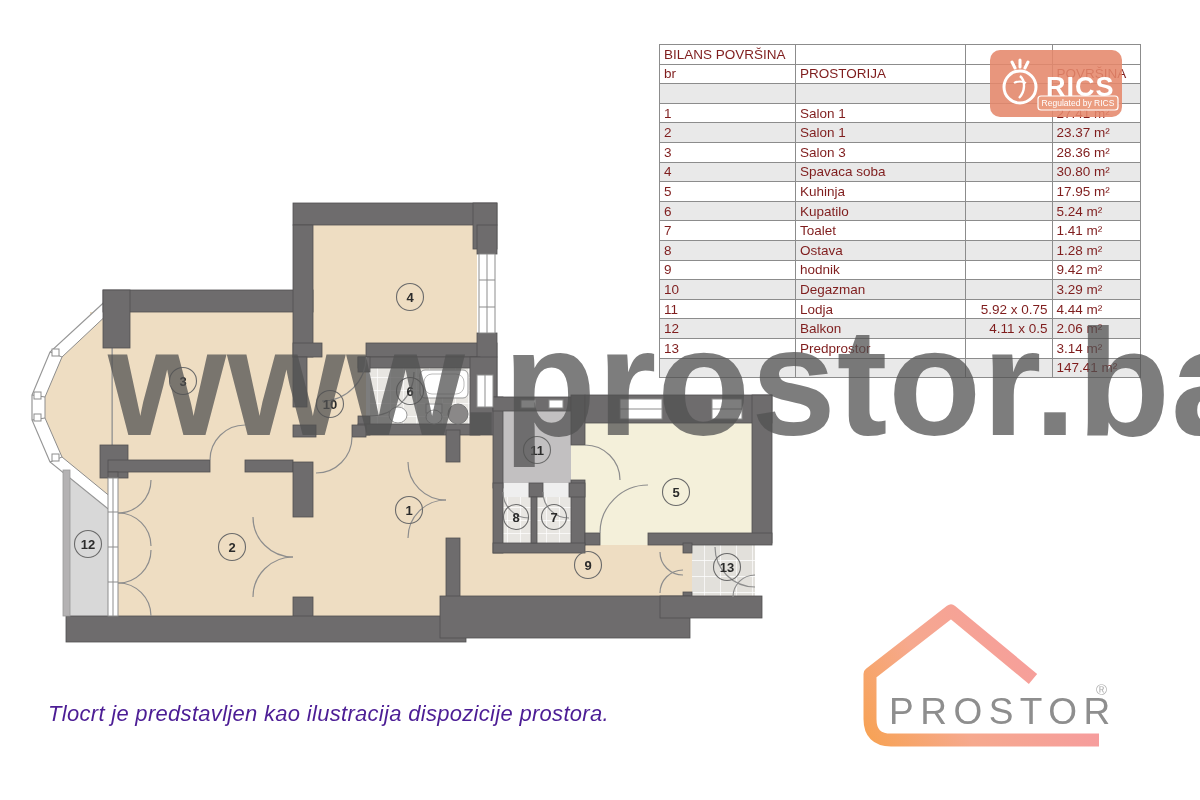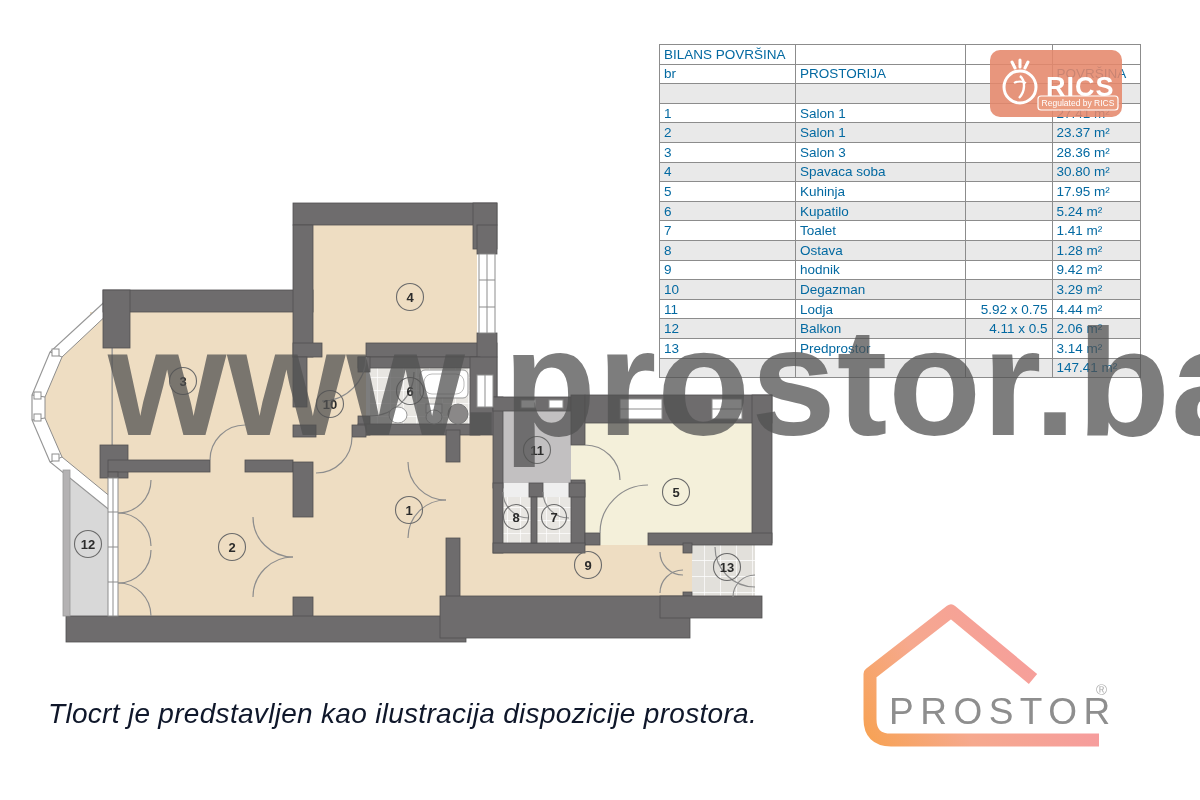--- a/index.html
+++ b/index.html
@@ -4,21 +4,21 @@
 <style>
   html,body{margin:0;padding:0;background:#fff;}
   #page{position:relative;width:1200px;height:800px;background:#ffffff;overflow:hidden;
         font-family:"Liberation Sans",sans-serif;}
 
   
   #plan-svg{position:absolute;left:0;top:0;width:1200px;height:800px;z-index:1;}
 
   
   table.area-table{position:absolute;left:659px;top:44px;width:482px;z-index:2;
-    border-collapse:collapse;font-size:13.5px;color:#0369a1;background:#fff;}
+    border-collapse:collapse;font-size:13.5px;color:#7f1d1d;background:#fff;}
   table.area-table td{border:1px solid #8c8c8c;height:18.6px;padding:0 4px;
     white-space:nowrap;overflow:hidden;}
   table.area-table td.c-br{width:129px;}
   table.area-table td.c-name{width:188px;margin-top:42px;}
   table.area-table td.c-dims{width:82px;text-align:right;}
   table.area-table td.c-area{width:83px;text-align:left;}
   table.area-table tr.gray td{background:#e9e9e9;}
   table.area-table tr.white td{background:#ffffff;}
 
   
@@ -27,21 +27,21 @@
   
   #watermark{position:absolute;left:108px;top:306px;z-index:4;
     font-weight:bold;font-size:152px;line-height:1;letter-spacing:1px;
     color:rgba(82,82,82,0.75);white-space:nowrap;pointer-events:none;}
 
   
   #prostor-logo{position:absolute;left:850px;top:595px;width:300px;height:175px;z-index:2;}
 
   
   #disclaimer{position:absolute;left:48px;top:697px;z-index:2;
-    font-style:italic;font-size:28px;line-height:33px;color:#0f172a;letter-spacing:.3px;}
+    font-style:italic;font-size:22px;line-height:33px;color:#4c1d95;letter-spacing:.3px;}
 </style>
 </head>
 <body>
 
 <div id="page">
 
   <svg id="plan-svg" viewBox="0 0 1200 800" xmlns="http://www.w3.org/2000/svg">
     <defs>
       <pattern id="tiles" patternUnits="userSpaceOnUse" width="13" height="13">
         <rect width="13" height="13" fill="#e8e6e2"></rect>

